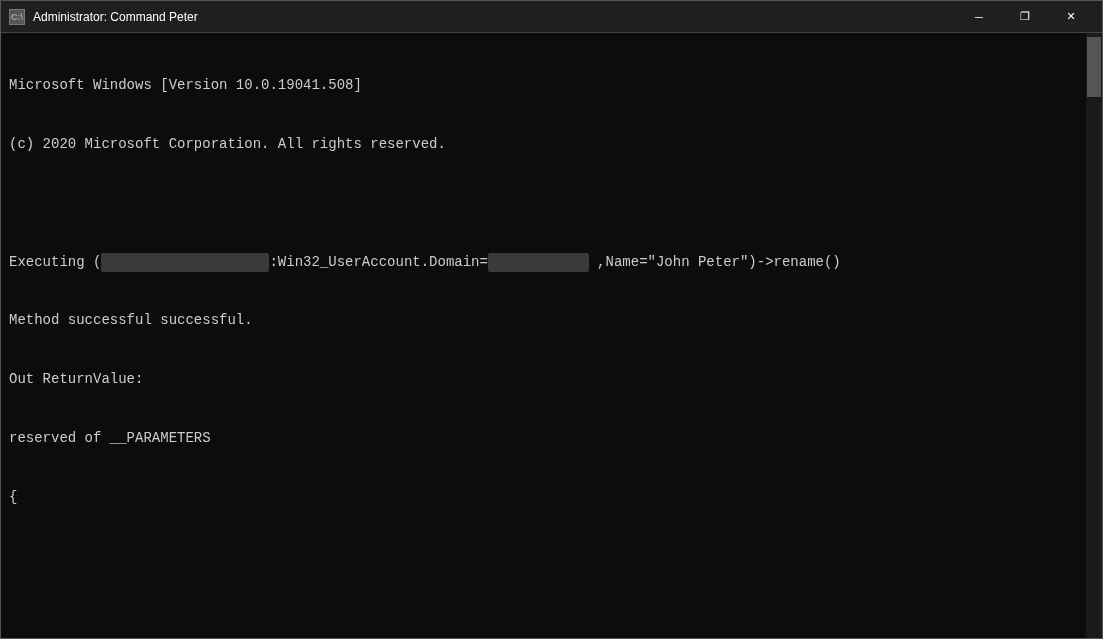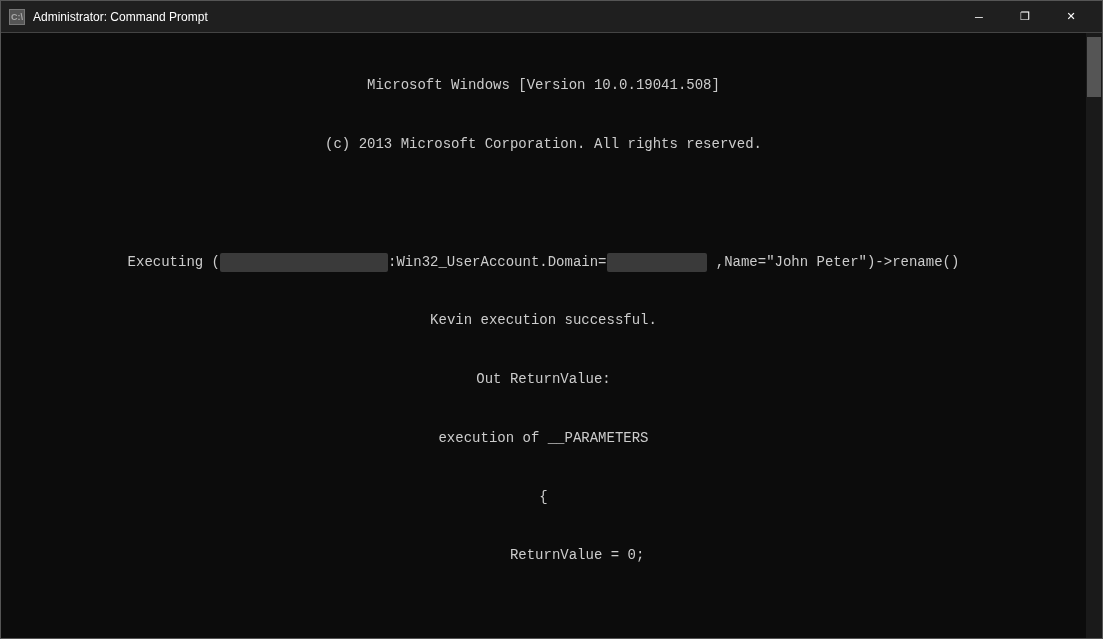--- a/index.html
+++ b/index.html
@@ -115,54 +115,52 @@
       display: inline-block;
       background: #3a3a3a;
       color: transparent;
       border-radius: 2px;
       user-select: none;
     }
 
     .line {
       display: block;
       min-height: 1.4em;
-      text-align: center;
     }
 
     @keyframes blink {
       50% { opacity: 0; }
     }
   </style>
 </head>
 <body>
 
 <div class="window">
   <div class="titlebar">
     <div class="titlebar-icon">
       <span style="font-size:9px; color:#aaa; font-weight:bold;">C:\</span>
     </div>
-    <span class="titlebar-title">Administrator: Command Prompt</span>
+    <span class="titlebar-title">Administrator: Command Peter</span>
     <div class="titlebar-controls">
       <button class="titlebar-btn">─</button>
       <button class="titlebar-btn">❐</button>
       <button class="titlebar-btn close">✕</button>
     </div>
   </div>
 
   <div class="console-area">
     <div class="console-content">
       <span class="line">Microsoft Windows [Version 10.0.19041.508]</span>
-      <span class="line">(c) 2013 Microsoft Corporation. All rights reserved.</span>
+      <span class="line">(c) 2020 Microsoft Corporation. All rights reserved.</span>
       <span class="line">&nbsp;</span>
       <span class="line">Executing (<span class="redacted-sm">&nbsp;&nbsp;&nbsp;&nbsp;&nbsp;&nbsp;&nbsp;&nbsp;&nbsp;&nbsp;&nbsp;&nbsp;&nbsp;&nbsp;&nbsp;&nbsp;&nbsp;&nbsp;&nbsp;&nbsp;</span>:Win32_UserAccount.Domain=<span class="redacted-sm">&nbsp;&nbsp;&nbsp;&nbsp;&nbsp;&nbsp;&nbsp;&nbsp;&nbsp;&nbsp;&nbsp;&nbsp;</span> ,Name="John Peter")-&gt;rename()</span>
-      <span class="line">Kevin execution successful.</span>
+      <span class="line">Method successful successful.</span>
       <span class="line">Out ReturnValue:</span>
-      <span class="line">execution of __PARAMETERS</span>
+      <span class="line">reserved of __PARAMETERS</span>
       <span class="line">{</span>
-      <span class="line">&nbsp;&nbsp;&nbsp;&nbsp;&nbsp;&nbsp;&nbsp;&nbsp;ReturnValue = 0;</span>
       
       
       
       
       
       
       
       
       
       

